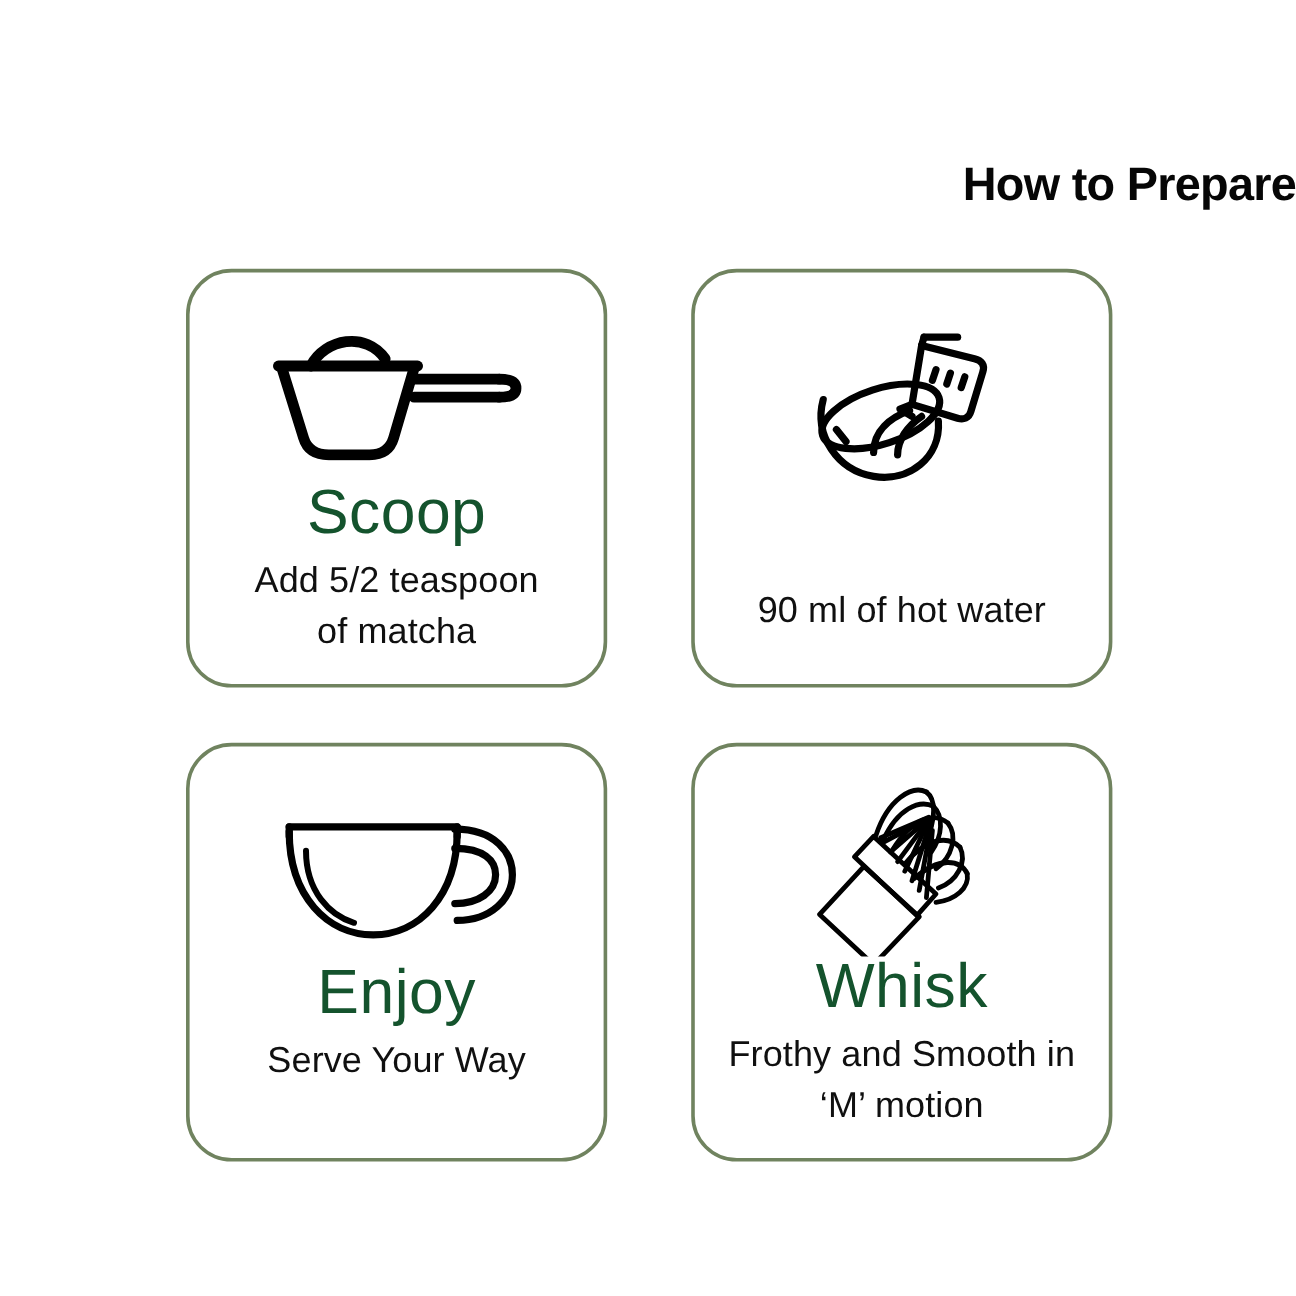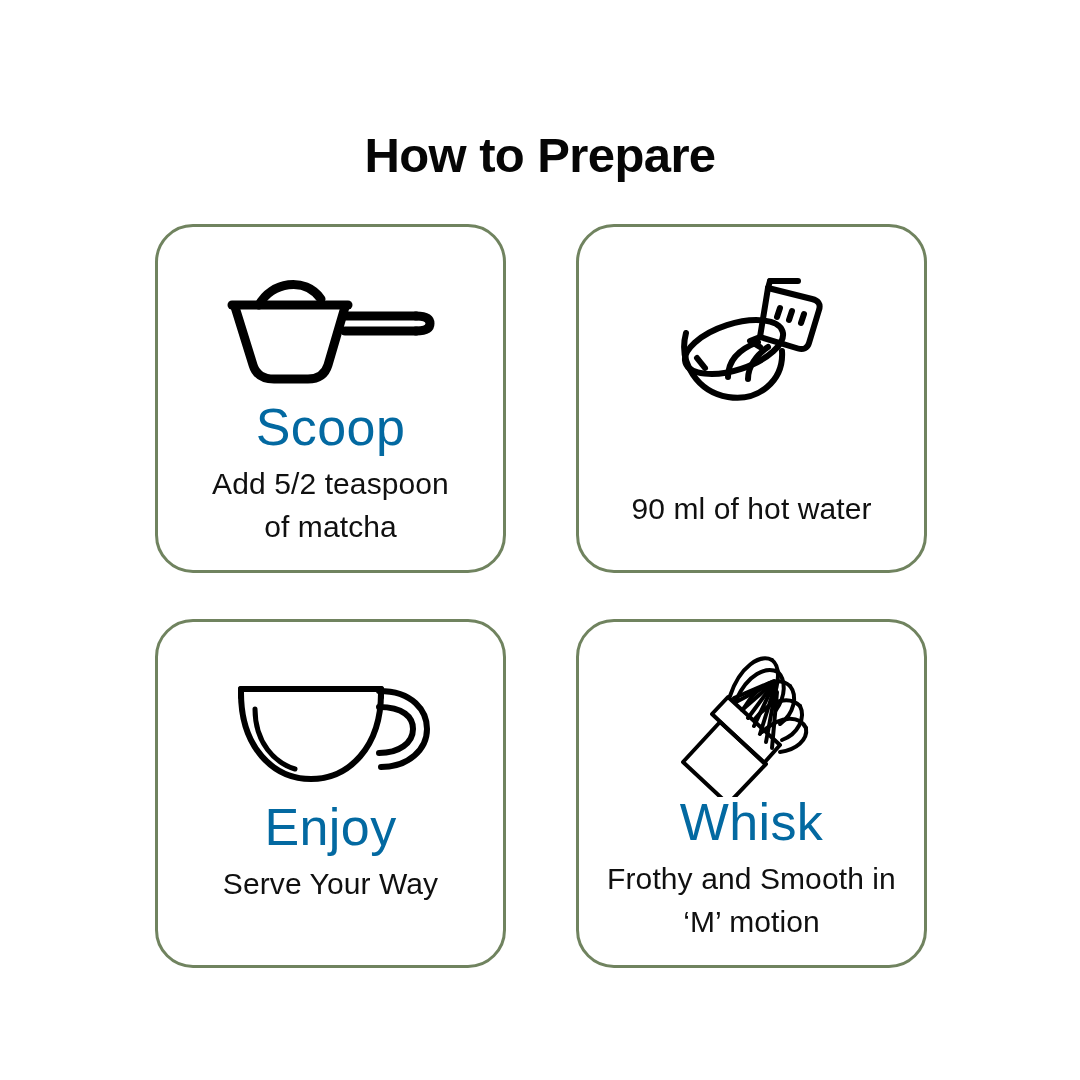--- a/index.html
+++ b/index.html
@@ -21,23 +21,23 @@
     width: 1080px;
     height: 1080px;
   }
 
   
   .page-title {
     position: absolute;
     left: 0;
     top: 125px;
     width: 1080px;
-    text-align: center;
-    font-family: "Liberation Sans", sans-serif;
-    font-size: 49px;
+    text-align: right;
+    font-family: "Liberation Sans", sans-serif;
+    font-size: 39px;
     font-weight: 700;
     letter-spacing: -0.6px;
     color: #060606;
     line-height: 60px;
     white-space: nowrap;
   }
 
   
   .card-grid {
     position: absolute;
@@ -80,21 +80,21 @@
     right: 8px;
     bottom: 22px;
     text-align: center;
   }
 
   .card-heading {
     font-family: "Liberation Sans", sans-serif;
     font-size: 52px;
     font-weight: 300;
     letter-spacing: 0.4px;
-    color: #0369a1;
+    color: #14532d;
     line-height: 62px;
     margin: 14px 0 4px 0;
     white-space: nowrap;
   }
 
   .card-desc {
     font-family: "Liberation Sans", sans-serif;
     font-size: 30px;
     font-weight: 300;
     letter-spacing: 0.1px;

